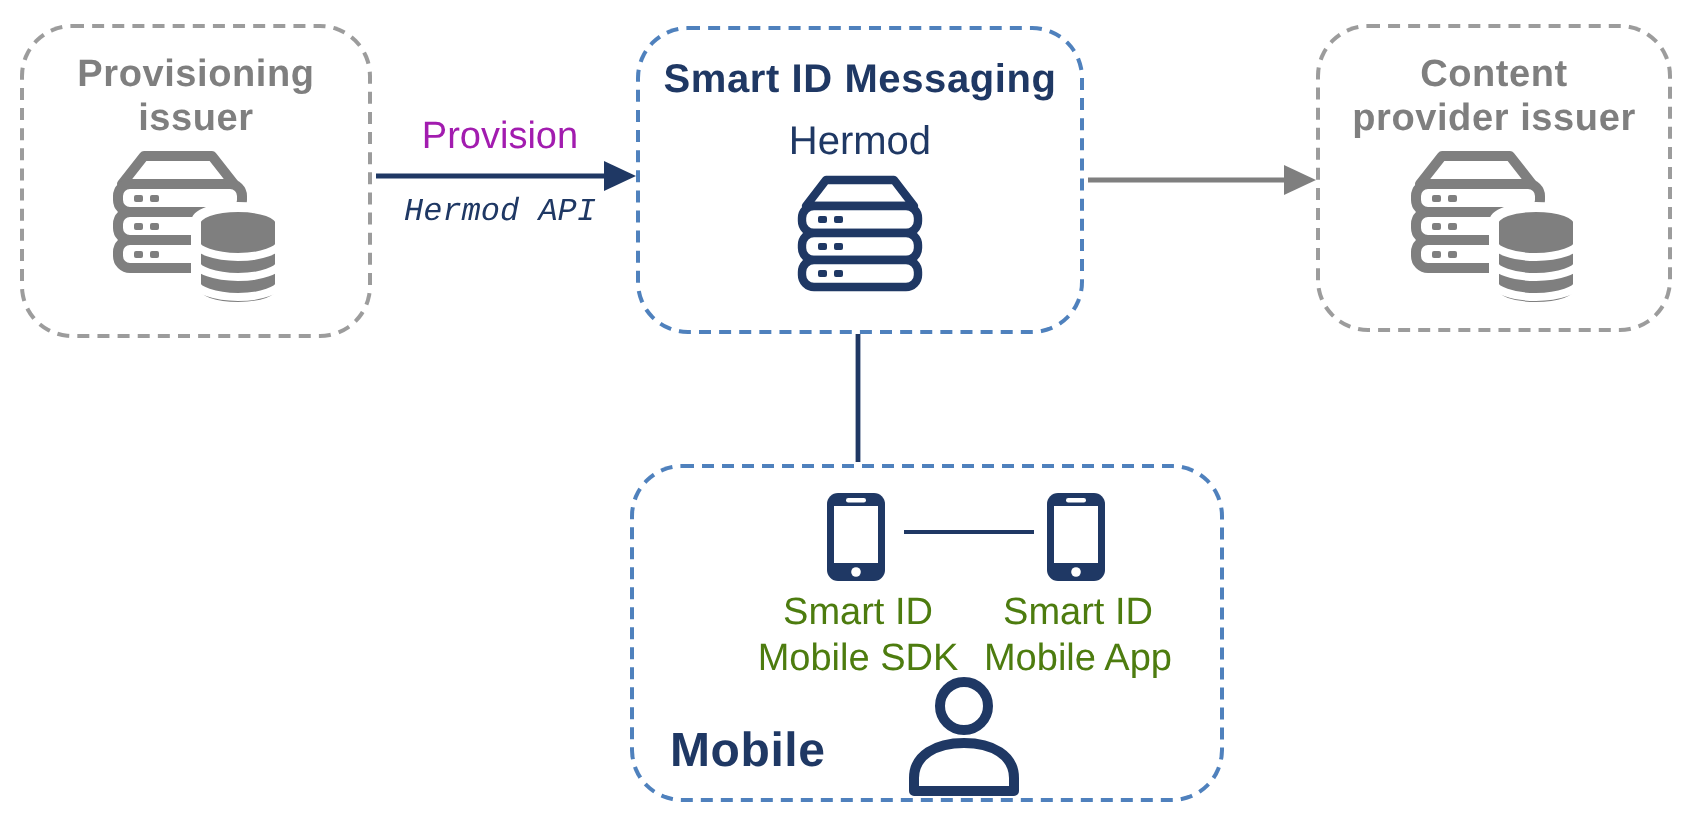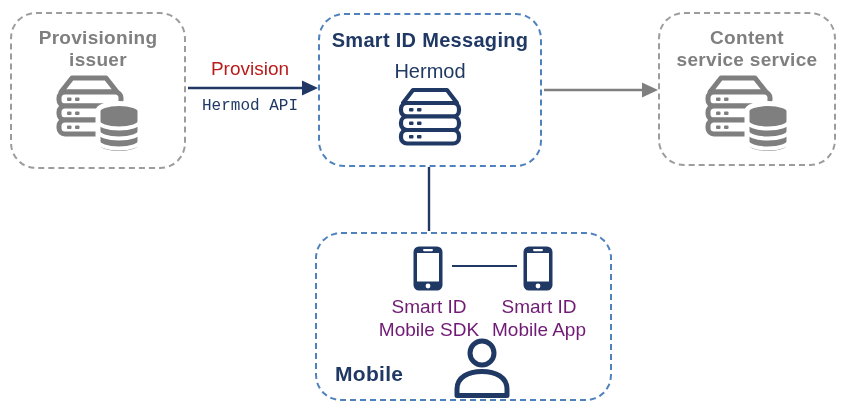--- a/index.html
+++ b/index.html
@@ -55,43 +55,43 @@
 
   .overlay {
     position: absolute;
     left: 0; top: 0;
     pointer-events: none;
   }
   .edge-label {
     position: absolute;
     text-align: center;
     font-size: 19px;
-    color: #b91c1c;
+    color: #a21caf;
   }
   .api-label {
     position: absolute;
     text-align: center;
     font-family: "Liberation Mono", monospace;
     font-size: 16px;
     color: #1f3864;
     white-space: nowrap;
   }
   .phone-label {
     position: absolute;
     text-align: center;
     font-size: 19px;
     line-height: 23px;
-    color: #701a75;
+    color: #4d7c0f;
     white-space: pre-line;
   }
   .mobile-title {
     position: absolute;
     left: 18px;
     top: 128px;
-    font-size: 21px;
+    font-size: 24px;
     font-weight: bold;
     color: #1f3864;
     letter-spacing: 0.3px;
   }
   .abs { position: absolute; }
 </style>
 </head>
 <body>
 
 <div class="canvas">
@@ -152,21 +152,21 @@
         <rect x="12" y="34.5" width="4.5" height="3.5" rx="1"></rect>
         <rect x="20" y="34.5" width="4.5" height="3.5" rx="1"></rect>
         <rect x="12" y="48" width="4.5" height="3.5" rx="1"></rect>
         <rect x="20" y="48" width="4.5" height="3.5" rx="1"></rect>
       </g>
     </svg>
   </div>
 
   <div class="box gray-box" id="box-right">
     <div class="node-title gray-text">Content
-service service</div>
+provider issuer</div>
     <svg class="server-db" width="94" height="84" viewBox="0 0 94 84">
       <g stroke="#7f7f7f" stroke-width="5" fill="#ffffff" stroke-linejoin="round">
         <path d="M21 5 H55 L66 19 H10 Z"></path>
         <rect x="8" y="19" width="62" height="14" rx="6"></rect>
         <rect x="8" y="33" width="62" height="14" rx="6"></rect>
         <rect x="8" y="47" width="62" height="14" rx="6"></rect>
       </g>
       <g fill="#7f7f7f">
         <rect x="16" y="24.5" width="4.5" height="3.5" rx="1"></rect>
         <rect x="24" y="24.5" width="4.5" height="3.5" rx="1"></rect>
@@ -205,16 +205,16 @@
 
     <svg class="abs" style="left:135px; top:104px;" width="60" height="60" viewBox="0 0 60 60">
       <circle cx="30" cy="15" r="12" fill="none" stroke="#1f3864" stroke-width="5"></circle>
       <path d="M5 57.5 V51 C5 39.5 16 33.5 30 33.5 C44 33.5 55 39.5 55 51 V57.5 Z" fill="none" stroke="#1f3864" stroke-width="5" stroke-linejoin="round"></path>
     </svg>
 
     <div class="mobile-title">Mobile</div>
   </div>
 
   <div class="edge-label" style="left:192px; top:58px; width:116px;">Provision</div>
-  <div class="api-label" style="left:190px; top:97px; width:120px;">Hermod API</div>
+  <div class="api-label" style="left:190px; top:97px; width:120px;font-style:italic;">Hermod API</div>
 
 
 </div>
 
 </body></html>

